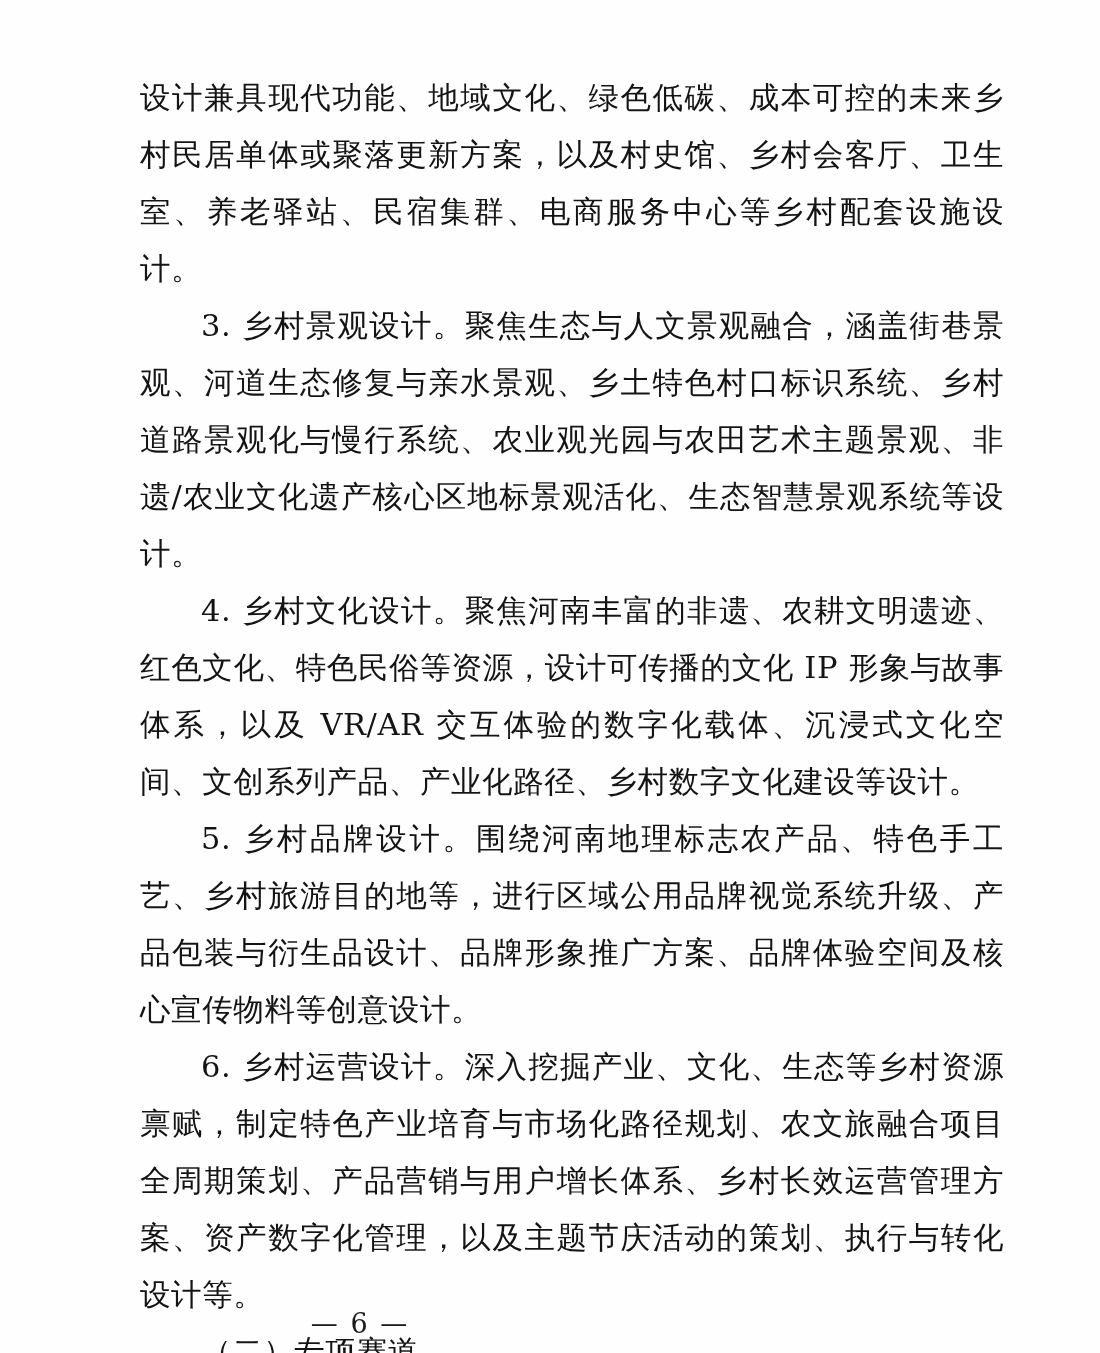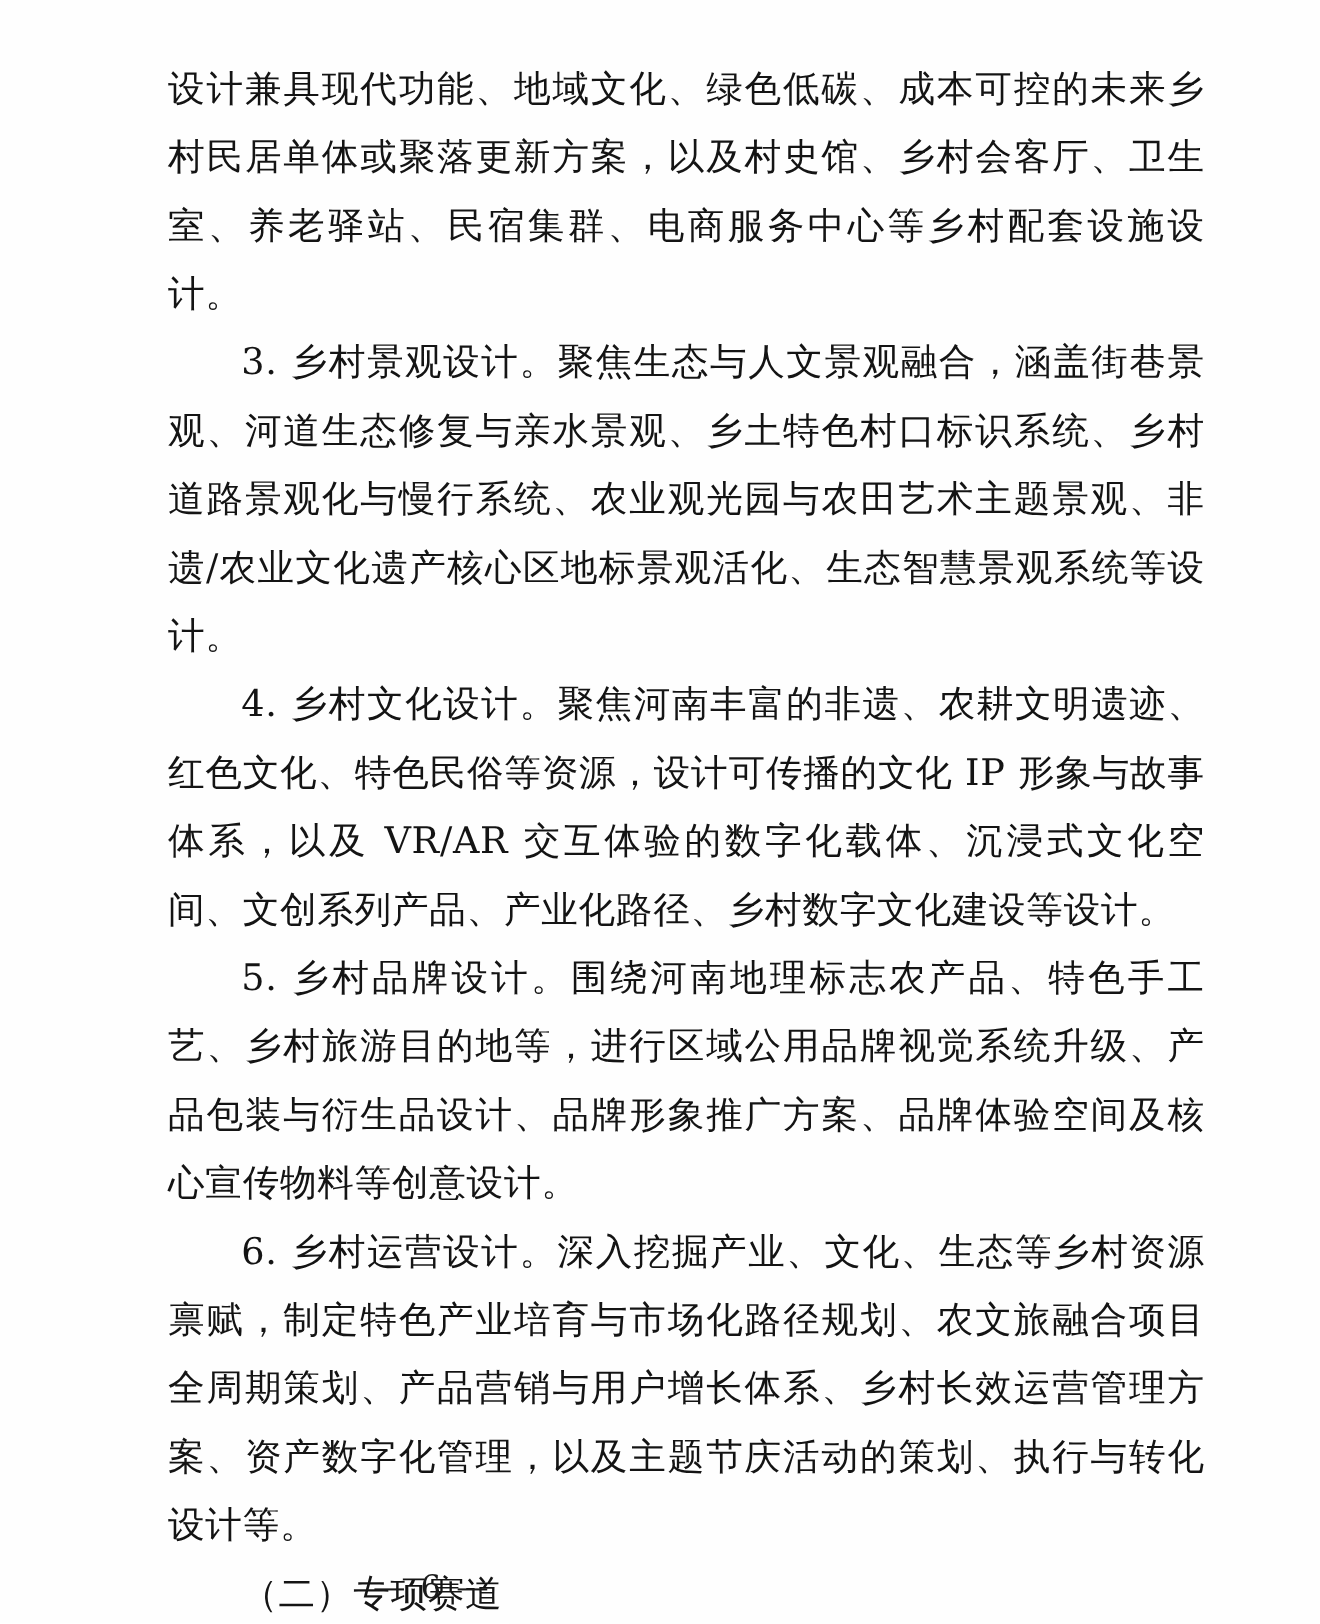--- a/index.html
+++ b/index.html
@@ -12,21 +12,21 @@
     background: #ffffff;
     font-family: "DejaVu Serif", "Liberation Serif", serif;
     color: #1a1a1a;
     overflow: hidden;
   }
   .page {
     position: relative;
     width: 1100px;
     height: 1353px;
     box-sizing: border-box;
-    padding: 46px 96px 0 140px;
+    padding: 69px 96px 0 140px;
     background: #fefefe;
   }
   .doc-body {
     font-size: 30.5px;
     line-height: 57px;
     letter-spacing: 0.6px;
     text-align: justify;
     text-justify: inter-ideograph;
     color: #141414;
   }

